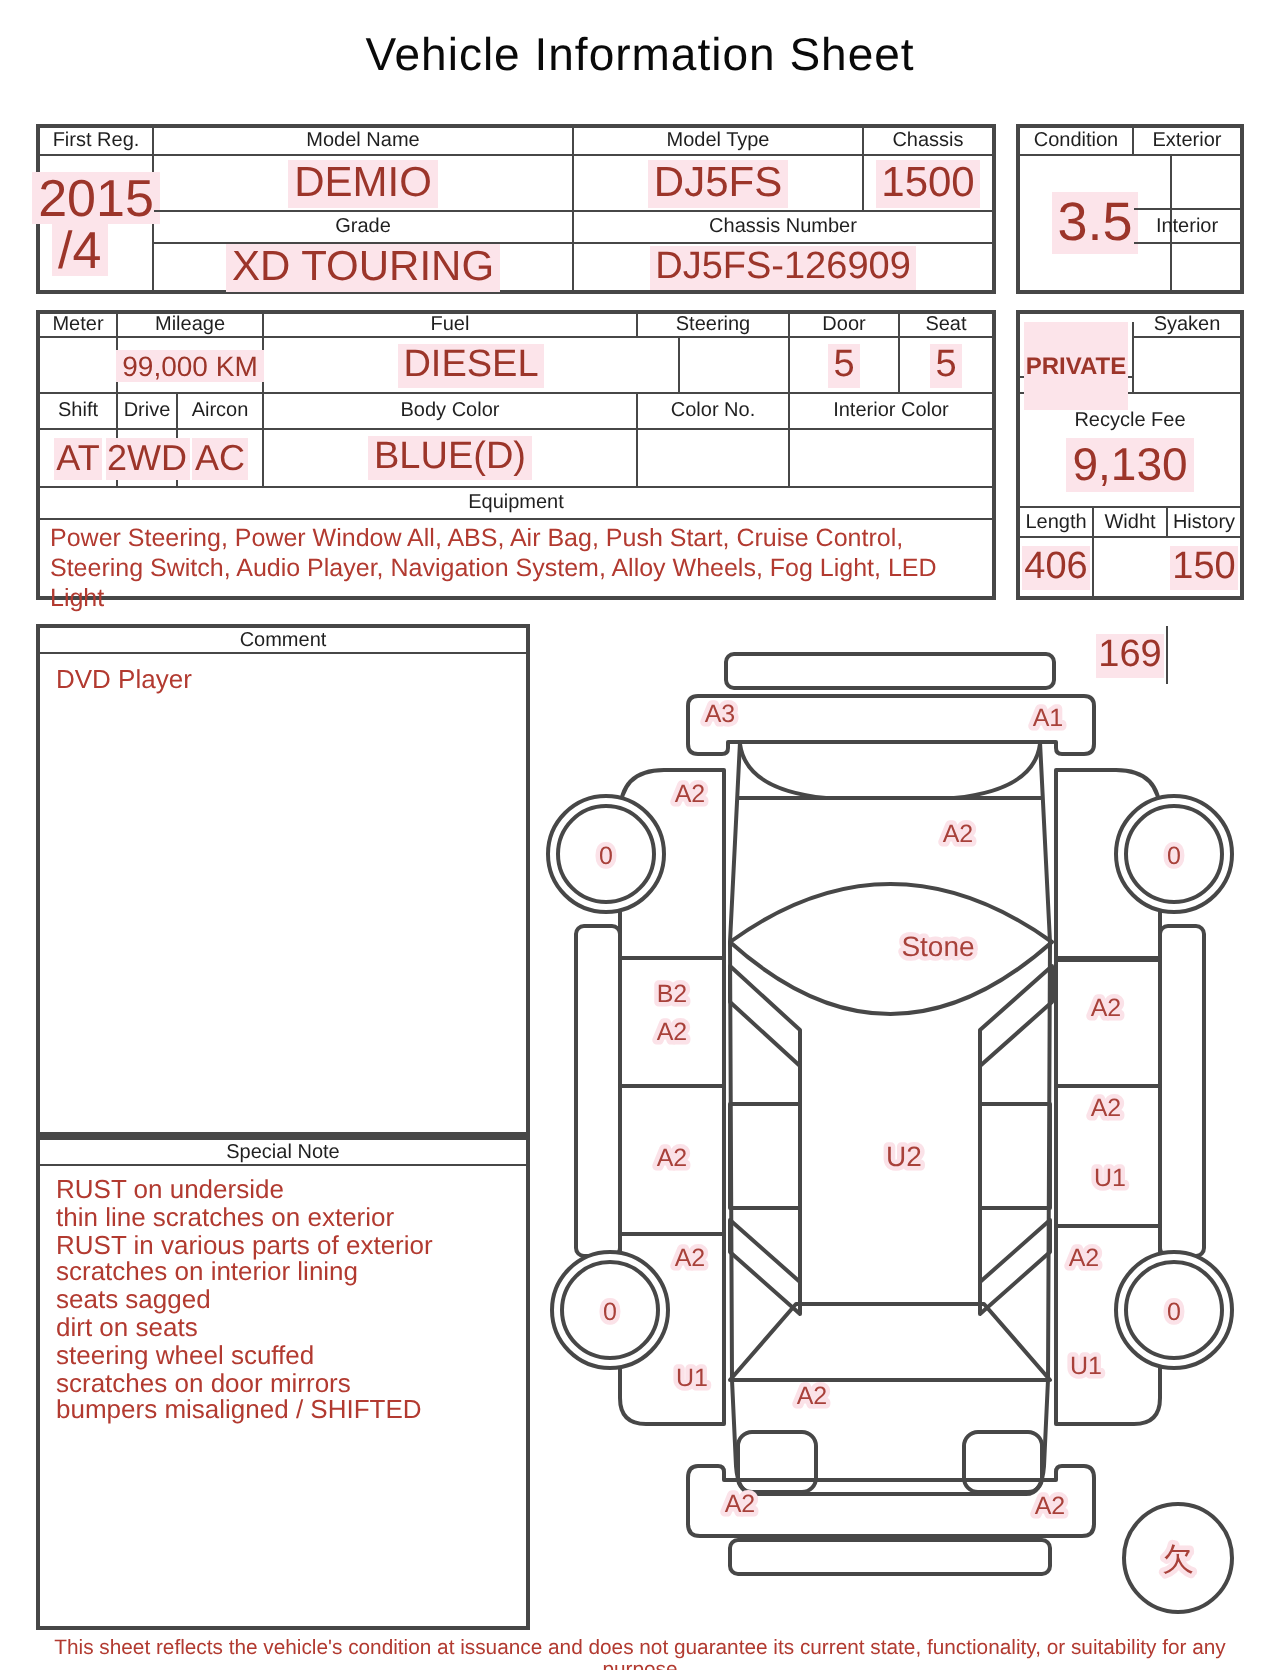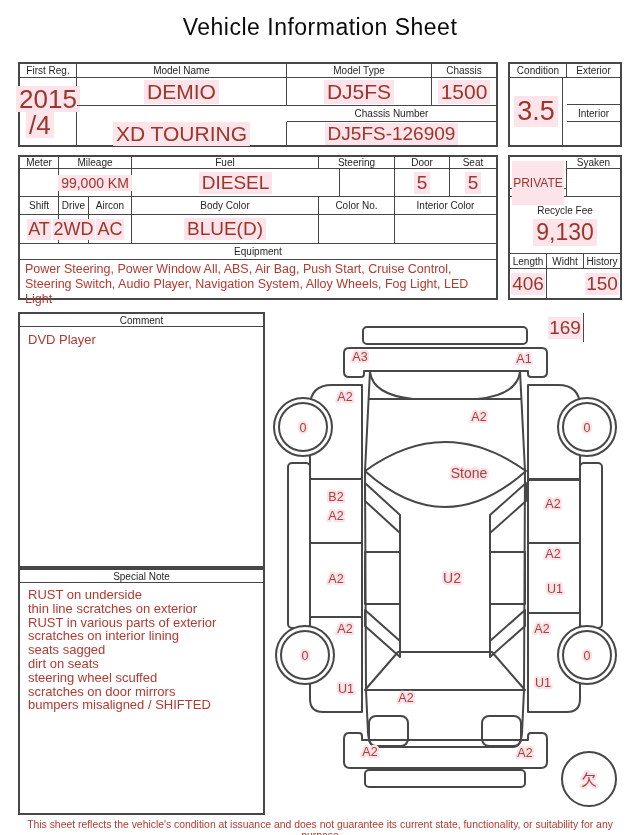--- a/index.html
+++ b/index.html
@@ -48,32 +48,33 @@
         <span class="hl">DEMIO</span>
       </div>
     <div class="cell hdr br bb" style="left:267px; top:0; width:145px; height:14px;">Model Type</div>
     <div class="cell val br bb" style="left:267px; top:14px; width:145px; height:28px; font-size:21px;">
         <span class="hl">DJ5FS</span>
       </div>
     <div class="cell hdr bb" style="left:412px; top:0; width:64px; height:14px;">Chassis</div>
     <div class="cell val bb" style="left:412px; top:14px; width:64px; height:28px; font-size:21px;">
         <span class="hl">1500</span>
       </div>
+    <div class="cell hdr br bb" style="left:57px; top:42px; width:210px; height:16px;">Grade</div>
     <div class="cell hdr bb" style="left:267px; top:42px; width:209px; height:16px;">Chassis Number</div>
     <div class="cell val br" style="left:57px; top:58px; width:210px; height:23px; font-size:21px;">
         <span class="hl">XD TOURING</span>
       </div>
     <div class="cell val" style="left:267px; top:58px; width:209px; height:23px; font-size:19px;">
         <span class="hl">DJ5FS-126909</span>
       </div>
   </div>
 
   <div class="tbl" style="left:508px; top:62px; width:114px; height:85px;">
     <div class="cell hdr br bb" style="left:0; top:0; width:57px; height:14px;">Condition</div>
-    <div class="cell val br" style="left:0; top:14px; width:53px; height:67px; font-size:27px;">
+    <div class="cell val br" style="left:0; top:14px; width:76px; height:67px; font-size:27px;">
         <span class="hl">3.5</span>
       </div>
     <div class="cell hdr bb" style="left:57px; top:0; width:53px; height:14px;">Exterior</div>
     <div class="cell val bb" style="left:57px; top:14px; width:53px; height:27px;"></div>
     <div class="cell hdr bb" style="left:57px; top:41px; width:53px; height:17px;">Interior</div>
     <div class="cell val" style="left:57px; top:58px; width:53px; height:23px;"></div>
   </div>
 
   <div class="tbl" style="left:18px; top:155px; width:480px; height:145px;">
     <div class="cell hdr br bb" style="left:0; top:0; width:39px; height:12px;">Meter</div>
@@ -121,21 +122,21 @@
     <div class="cell val bb" style="left:375px; top:58px; width:101px; height:29px;"></div>
 
     <div class="cell hdr bb" style="left:0; top:87px; width:476px; height:16px;">Equipment</div>
     <div class="cell equip" style="left:0; top:103px; width:476px; height:38px;">Power Steering, Power Window  All, ABS, Air Bag, Push Start, Cruise Control, Steering Switch, Audio Player, Navigation System, Alloy Wheels, Fog Light, LED Light</div>
   </div>
 
   <div class="tbl" style="left:508px; top:155px; width:114px; height:145px;">
     <div class="cell hdr br bb" style="left:0; top:4px; width:57px; height:28px;">History</div>
     <div class="cell hdr bb" style="left:57px; top:0; width:53px; height:12px;">Syaken</div>
     <div class="cell val br bb" style="left:0; top:12px; width:57px; height:28px; font-size:12px;">
-        <span class="hl" style="padding:15px 1px;">PRIVATE</span>
+        <span class="hl" style="padding:15px 1px;font-weight:bold;">PRIVATE</span>
       </div>
     <div class="cell val bb" style="left:57px; top:12px; width:53px; height:28px;"></div>
     <div class="cell bb colvals" style="left:0; top:40px; width:110px; height:57px; display:flex;">
       <div class="hdr">Recycle Fee</div>
       <div class="val" style="font-size:23px; margin-top:3px;">
           <span class="hl">9,130</span>
         </div>
     </div>
     <div class="cell hdr br bb" style="left:0; top:97px; width:37px; height:15px;">Length</div>
     <div class="cell hdr br bb" style="left:37px; top:97px; width:37px; height:15px;">Widht</div>

